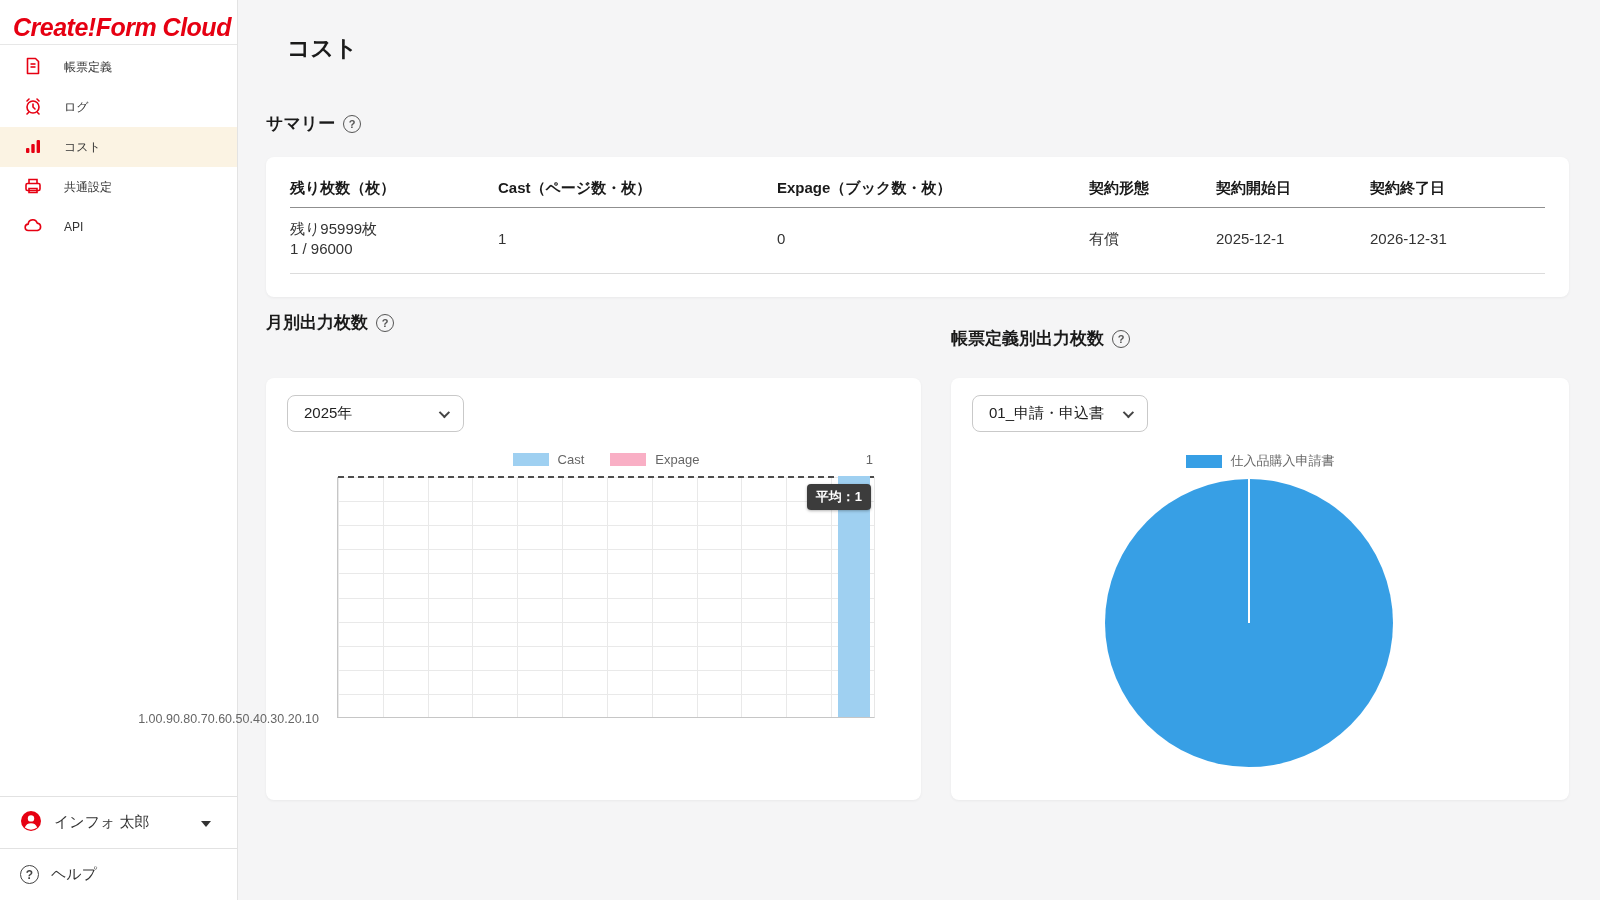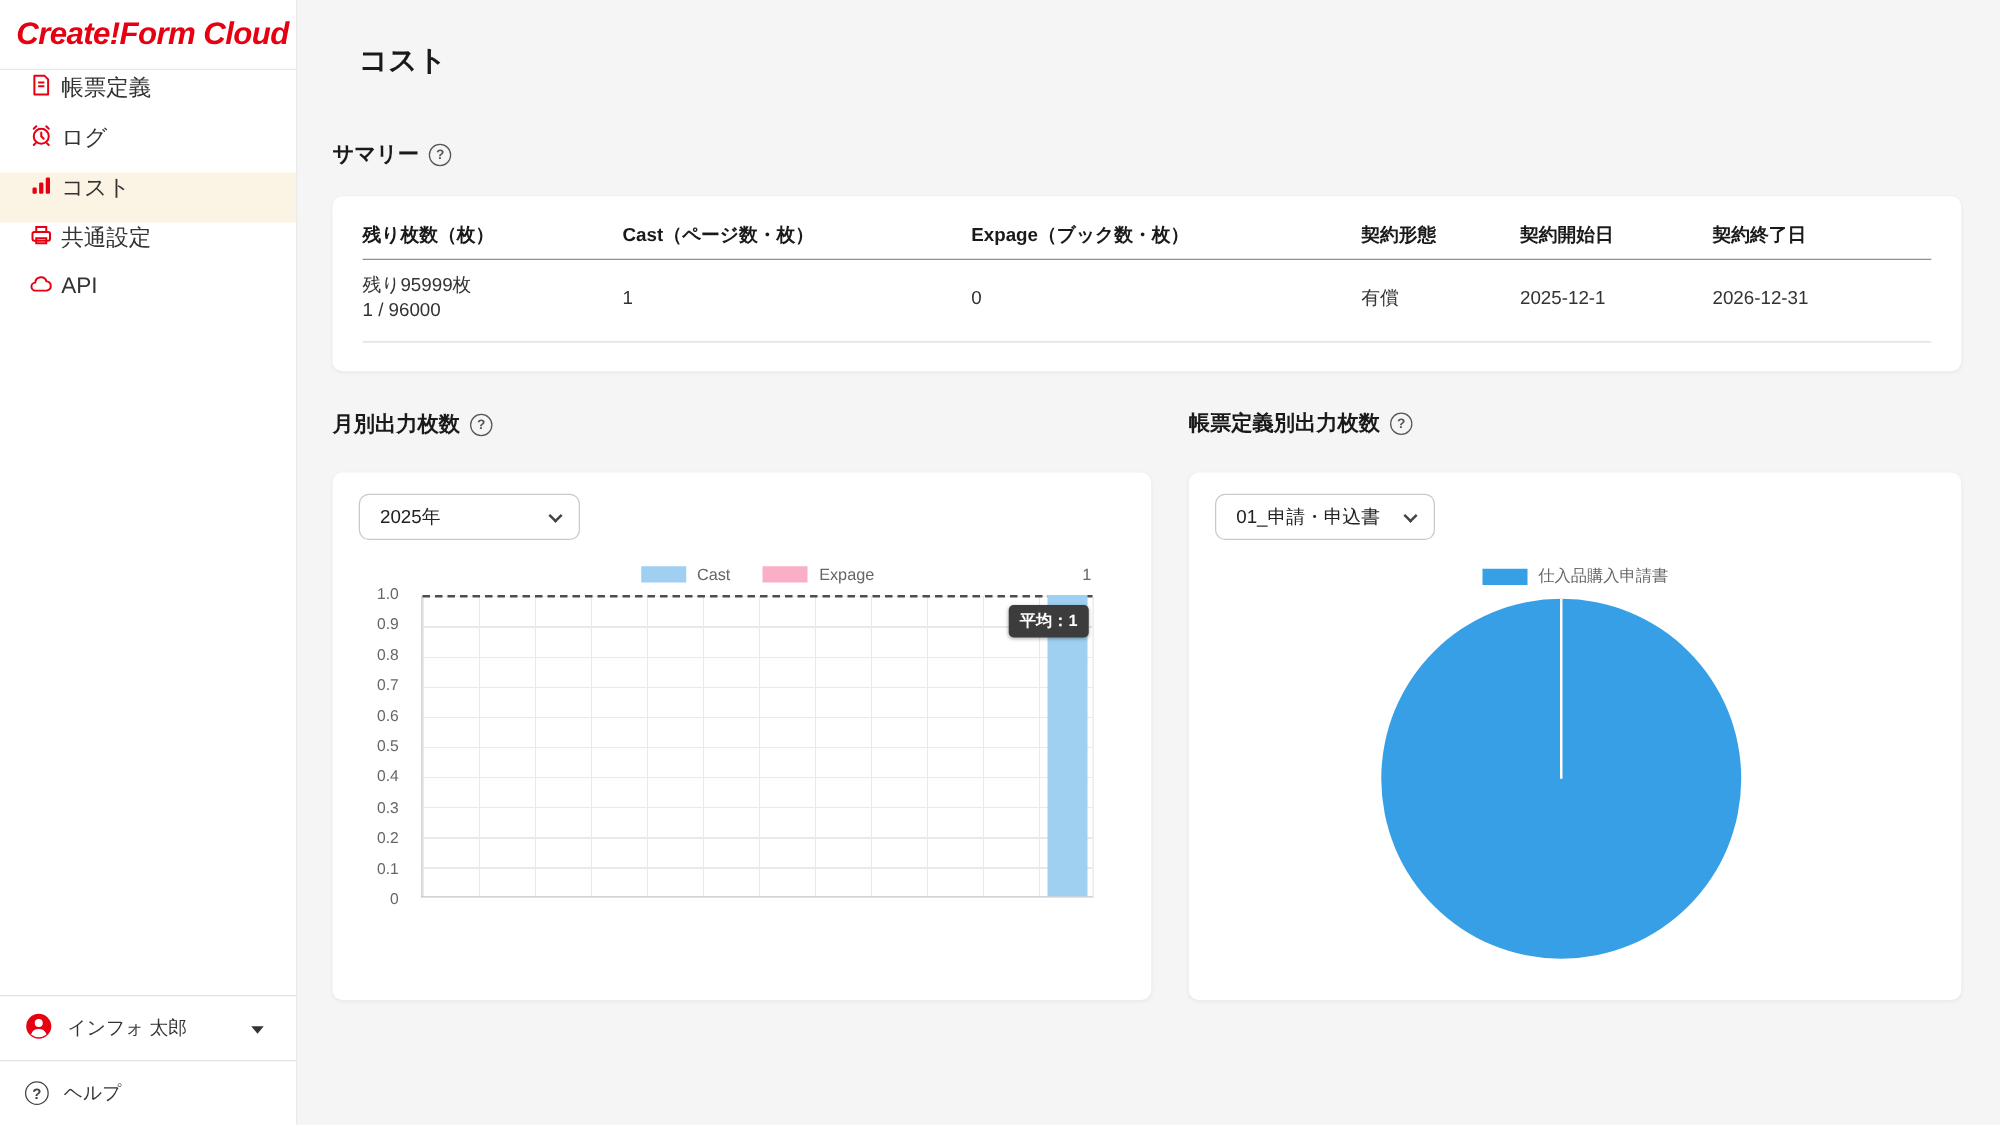--- a/index.html
+++ b/index.html
@@ -1,23 +1,23 @@
 <!DOCTYPE html>
 <html><head>
 <meta charset="utf-8">
 <style>
   * { margin:0; padding:0; box-sizing:border-box; }
   html,body { width:1600px; height:900px; font-family:"Liberation Sans","DejaVu Sans",sans-serif; background:#f5f5f6; overflow:hidden; }
 
   
   .sidebar { position:absolute; left:0; top:0; width:238px; height:900px; background:#ffffff; border-right:1px solid #e3e3e3; }
-  .logo { height:56px; padding:13px 0 0 13px; border-bottom:1px solid #e7e7e7; }
+  .logo { height:45px; padding:13px 0 0 13px; border-bottom:1px solid #e7e7e7; }
   .logo-text { font-size:25px; font-weight:bold; font-style:italic; color:#e60012; letter-spacing:-0.5px; white-space:nowrap; }
   .menu { padding-top:2px; }
-  .menu-item { display:flex; height:40px; padding-left:23px; gap:6px; font-size:18px; color:#333; cursor:pointer; }
+  .menu-item { display:flex; align-items:center; height:40px; padding-left:23px; gap:21px; font-size:12px; color:#333; cursor:pointer; }
   .menu-item.active { background:#fbf3e3; }
   .menu-item svg { flex:0 0 auto; }
   .sidebar-bottom { position:absolute; left:0; bottom:0; width:100%; }
   .user-row { display:flex; align-items:center; height:52px; padding-left:20px; gap:12px; border-top:1px solid #e2e2e2; font-size:15px; color:#333; position:relative; cursor:pointer; }
   .caret-down { position:absolute; right:26px; top:24px; width:0; height:0; border-left:5px solid transparent; border-right:5px solid transparent; border-top:6px solid #333; }
   .help-row { display:flex; align-items:center; height:52px; padding-left:20px; gap:12px; border-top:1px solid #e2e2e2; font-size:15px; color:#333; cursor:pointer; }
   .help-circle { display:inline-flex; align-items:center; justify-content:center; width:19px; height:19px; border:1.5px solid #444; border-radius:50%; font-size:12px; font-weight:bold; color:#444; }
 
   
   .main { position:absolute; left:238px; top:0; width:1362px; height:900px; background:#f5f5f6; }
@@ -47,21 +47,21 @@
   .avg-value-label { position:absolute; right:2px; top:0; font-size:13px; color:#666; }
   .plot { position:absolute; left:71px; top:99px; width:538px; height:241px;
     border-left:1px solid #c6c6c6; border-bottom:1px solid #c6c6c6; border-right:1px solid #e7e7e7;
     background-image:
       repeating-linear-gradient(to right, #e9e9e9 0 1px, transparent 1px 44.83px),
       repeating-linear-gradient(to bottom, #e9e9e9 0 1px, transparent 1px 24.1px);
   }
   .avg-line { position:absolute; left:0; top:-1px; width:100%; border-top:2px dashed #4d4d4d; }
   .bar { position:absolute; bottom:0; }
   .avg-tooltip { position:absolute; right:3px; top:7px; background:#3c3c3c; color:#fff; font-size:13px; font-weight:bold; padding:4px 9px; border-radius:4px; box-shadow:0 1px 3px rgba(0,0,0,0.3); white-space:nowrap; z-index:5; }
-  .y-labels { position:absolute; left:0; top:91px; width:62px; height:257px; display:flex; flex-direction:column; justify-content:space-between; align-items:flex-end; padding-right:9px; }
+  .y-labels { position:absolute; left:0; top:91px; width:62px; height:257px; display:flex; flex-direction:row; justify-content:flex-end; align-items:flex-end; padding-right:9px; }
   .y-labels span { font-size:12.5px; color:#666; line-height:13px; }
   .x-labels { position:absolute; left:71px; top:349px; width:538px; display:flex; }
   .x-labels span { flex:1; text-align:center; font-size:13px; color:#666; }
 
   
   .pie-legend-row { position:absolute; left:0; top:74px; width:100%; display:flex; justify-content:center; }
   .pie-circle { position:absolute; left:154px; top:101px; width:288px; height:288px; border-radius:50%; }
   .pie-divider { position:absolute; left:297px; top:101px; width:2px; height:144px; background:#ffffff; }
 </style>
 </head>
@@ -167,21 +167,21 @@
         </div>
         <div style="padding-top:10px;">1</div>
         <div style="padding-top:10px;">0</div>
         <div style="padding-top:10px;">有償</div>
         <div style="padding-top:10px;">2025-12-1</div>
         <div style="padding-top:10px;">2026-12-31</div>
       </div>
     </div>
   </div>
 
-  <div class="section-heading" style="left:28px; top:328px;">
+  <div class="section-heading" style="left:28px; top:311px;">
     <span>月別出力枚数</span>
     <span class="qmark">?</span>
   </div>
   <div class="card chart-card-left">
     <div class="select-box" style="width:177px;">
       <span>2025年</span>
       <span class="chev"></span>
     </div>
     <div class="legend-row">
       <span class="legend-item">

